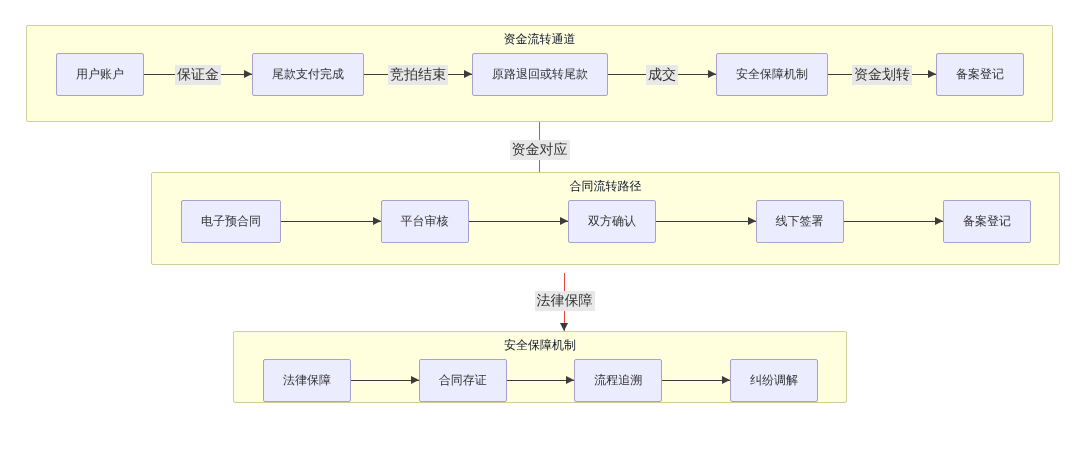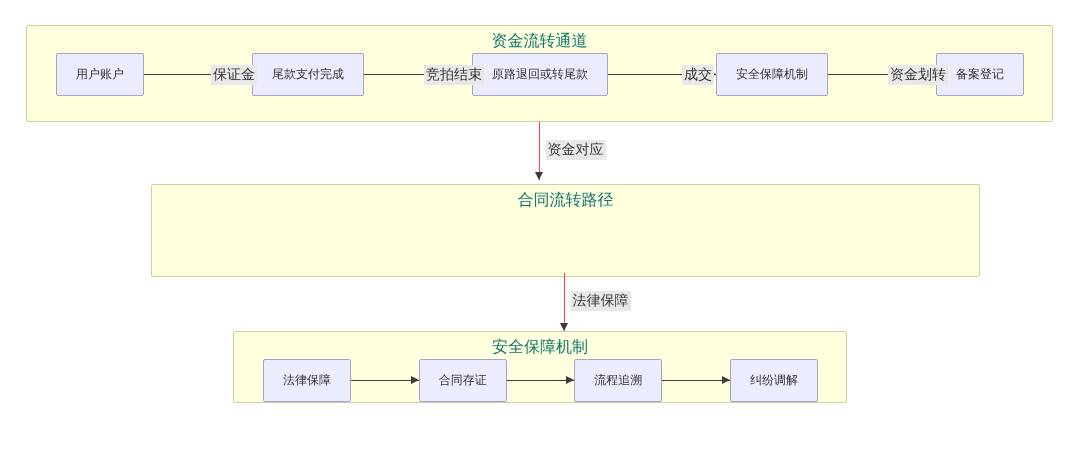--- a/index.html
+++ b/index.html
@@ -15,29 +15,29 @@
   }
 
   
   .group {
     position: absolute;
     background: #ffffde;
     border: 1px solid #cfcf9b;
     border-radius: 2px;
   }
   .group-funds    { left: 26px;  top: 25px;  width: 1027px; height: 97px; }
-  .group-contract { left: 151px; top: 184px; width: 829px;  height: 93px; }
+  .group-contract { left: 151px; top: 172px; width: 909px;  height: 93px; }
   .group-security { left: 233px; top: 331px; width: 614px;  height: 72px; }
 
   .group-title {
     position: absolute;
     top: 5px; left: 0; right: 0;
     text-align: center;
-    font-size: 16px;
-    color: #0f766e;
+    font-size: 12px;
+    color: #0f172a;
     white-space: nowrap;
   }
 
   
   .row {
     position: absolute;
     left: 29px; right: 28px; top: 27px;
     display: flex;
     align-items: center;
   }
@@ -79,21 +79,20 @@
   .edge-label {
     position: absolute;
     left: 50%; top: 50%;
     transform: translate(-50%, -50%);
     background: #e8e8e8;
     padding: 1px 2px;
     font-size: 14px;
     color: #333333;
     white-space: nowrap;
     z-index: 2;
-    margin-left: 36px;
   }
 
   
   .vconnector {
     position: absolute;
     width: 1px;
     background: #ef4444;
   }
   .vconnector-1 { left: 539px; top: 122px; height: 58px; }
   .vconnector-2 { left: 564px; top: 273px; height: 58px; }
@@ -136,20 +135,31 @@
       <div class="node">备案登记</div>
     </div>
   </div>
 
   <div class="vconnector vconnector-1">
     <span class="edge-label">资金对应</span>
   </div>
 
   <div class="group group-contract">
     <div class="group-title">合同流转路径</div>
+    <div class="row">
+      <div class="node">电子预合同</div>
+      <div class="edge"></div>
+      <div class="node">平台审核</div>
+      <div class="edge"></div>
+      <div class="node">双方确认</div>
+      <div class="edge"></div>
+      <div class="node">线下签署</div>
+      <div class="edge"></div>
+      <div class="node">备案登记</div>
+    </div>
   </div>
 
   <div class="vconnector vconnector-2">
     <span class="edge-label">法律保障</span>
   </div>
 
   <div class="group group-security">
     <div class="group-title">安全保障机制</div>
     <div class="row">
       <div class="node">法律保障</div>

